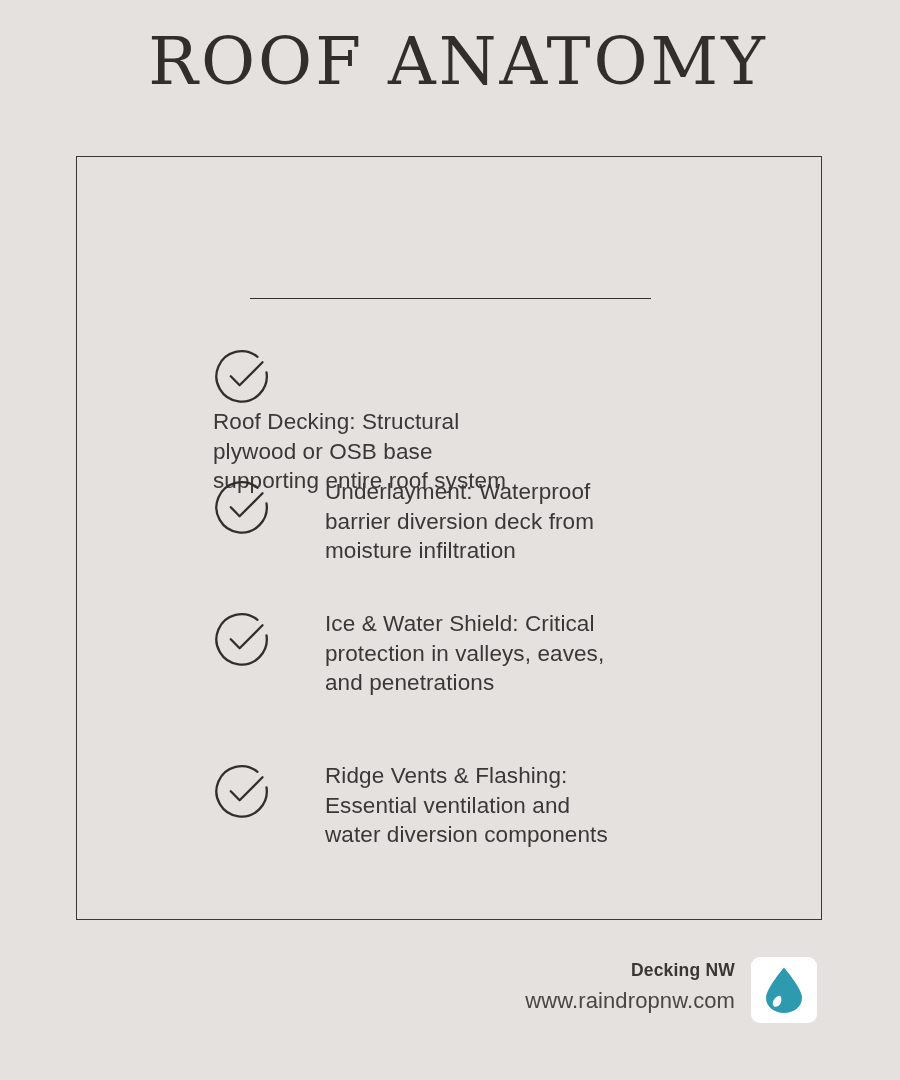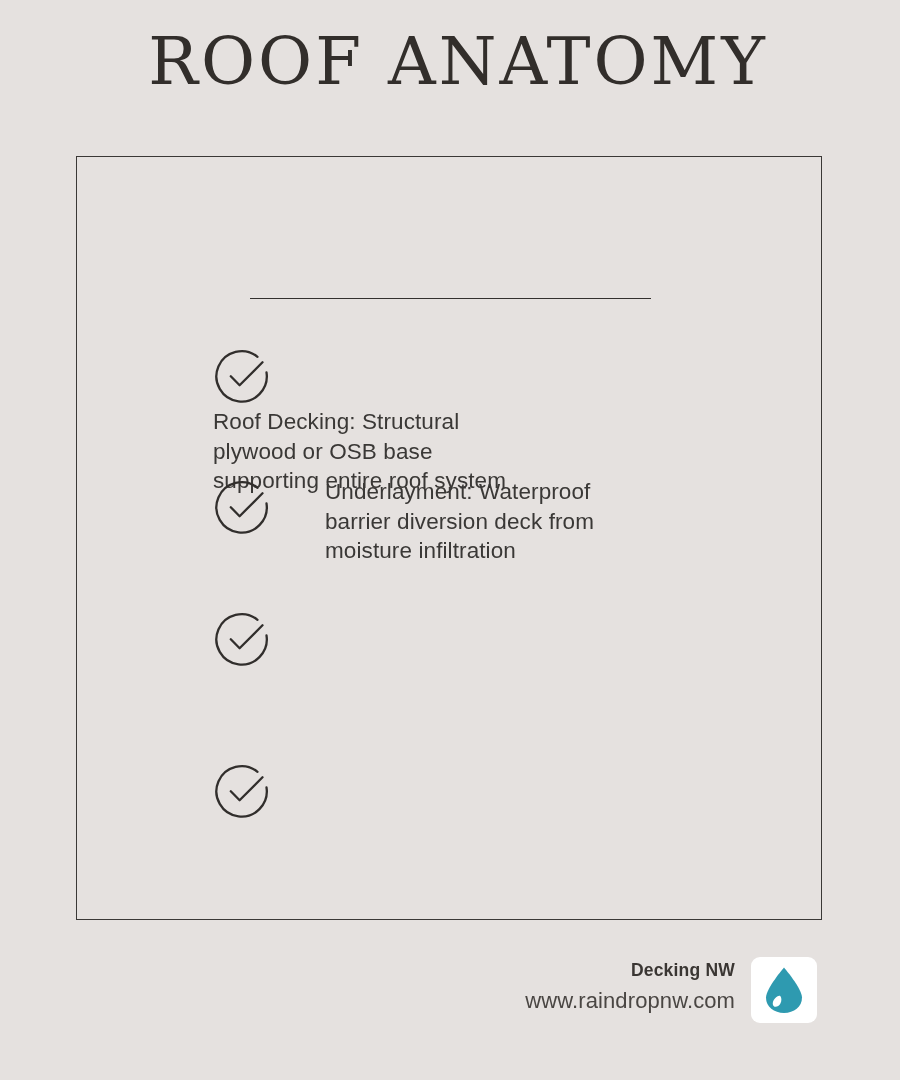--- a/index.html
+++ b/index.html
@@ -191,29 +191,35 @@
 moisture infiltration</span>
     </div>
 
     <div class="list-item" style="top:608px;">
       <span class="check-wrap">
         <svg viewBox="0 0 61 61" fill="none" xmlns="http://www.w3.org/2000/svg">
           <path d="M44.5 11.8 A25.2 25.2 0 1 0 53.5 27.5" stroke="#312e2c" stroke-width="2.3" stroke-linecap="round" fill="none"></path>
           <path d="M17.8 31.3 L26.6 40.2 L49.5 17.3" stroke="#312e2c" stroke-width="2.3" stroke-linecap="round" stroke-linejoin="round" fill="none"></path>
         </svg>
       </span>
+      <span class="item-text">Ice &amp; Water Shield: Critical
+protection in valleys, eaves,
+and penetrations</span>
     </div>
 
     <div class="list-item" style="top:760px;">
       <span class="check-wrap">
         <svg viewBox="0 0 61 61" fill="none" xmlns="http://www.w3.org/2000/svg">
           <path d="M44.5 11.8 A25.2 25.2 0 1 0 53.5 27.5" stroke="#312e2c" stroke-width="2.3" stroke-linecap="round" fill="none"></path>
           <path d="M17.8 31.3 L26.6 40.2 L49.5 17.3" stroke="#312e2c" stroke-width="2.3" stroke-linecap="round" stroke-linejoin="round" fill="none"></path>
         </svg>
       </span>
+      <span class="item-text">Ridge Vents &amp; Flashing:
+Essential ventilation and
+water diversion components</span>
     </div>
 
   </div>
 
   <div class="footer">
     <div class="footer-text">
       <div class="brand-name">Decking NW</div>
       <div class="brand-url">www.raindropnw.com</div>
     </div>
   </div>

